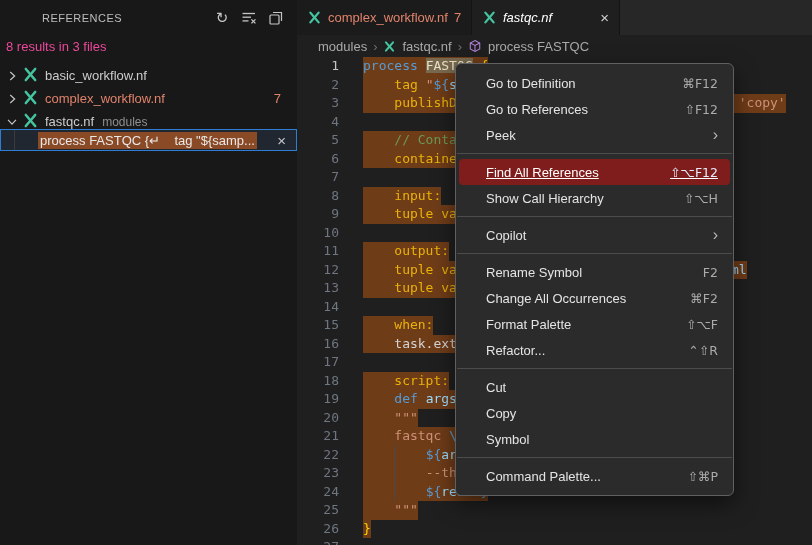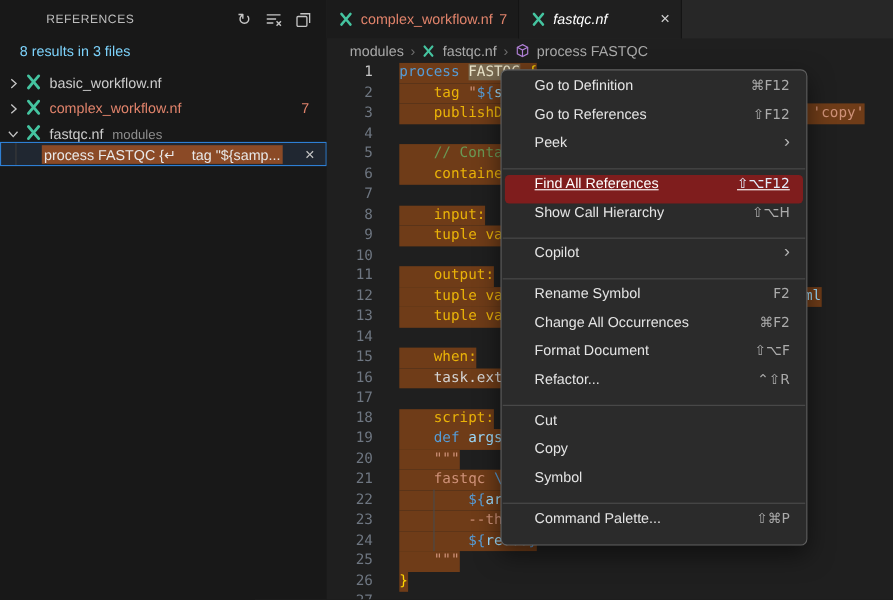--- a/index.html
+++ b/index.html
@@ -7,21 +7,21 @@
   body { position:relative; background:#1f1f1f; font-family:"Liberation Sans",sans-serif; color:#ccc; }
 
   
   .sidebar { position:absolute; left:0; top:0; width:297px; height:100%; background:#181818; }
   .panel-header { height:35px; display:flex; align-items:center; padding:0 12px 0 18px; }
   .panel-title { flex:1; font-size:11px; letter-spacing:.5px; color:#bdbdbd;margin-left:24px; }
   .panel-actions { display:flex; align-items:center; gap:9px; }
   .icon-btn { width:18px; height:18px; display:flex; align-items:center; justify-content:center; color:#c5c5c5; cursor:pointer; }
   .icon-btn svg { display:block; }
   .refresh-glyph { font-size:15px; line-height:16px; font-family:"DejaVu Sans",sans-serif; }
-  .summary { height:23px; padding-left:18px; font-size:13px; color:#7dd3fc; display:flex; align-items:center; }
+  .summary { height:23px; padding-left:6px; font-size:13px; color:#ec4899; display:flex; align-items:center; }
 
   .tree { margin-top:2px; }
   .tree-row { height:23px; display:flex; align-items:flex-end; font-size:13px; cursor:pointer; }
   .chevron { width:16px; margin-left:4px; display:flex; justify-content:center; color:#c5c5c5; }
   .nf-icon { width:17px; height:17px; margin:0 6px 0 2px; flex:none; }
   .file-label { color:#cccccc; white-space:nowrap; }
   .file-label.modified { color:#e0836b; }
   .file-detail { margin-left:8px; color:#8f8f8f; font-size:12px; }
   .row-badge { margin-left:auto; margin-right:16px; color:#e0836b; font-size:13px; }
 
@@ -59,21 +59,21 @@
   .tok-fn  { color:#eab308; }
   .tok-str { color:#ce9178; }
   .tok-com { color:#6a9955; }
   .tok-var { color:#9cdcfe; }
   .tok-brk { color:#ffd700; }
   .tok-proc { color:#e8e2c8; background:#79694f; }
   .indent-guide { position:absolute; left:97px; top:388px; height:56px; width:1px; background:#4a4a4a; }
 
   
   .context-menu { position:absolute; left:455px; top:63px; width:279px; background:#2b2b2b; border:1px solid #606060; border-radius:6px; padding:6px 0; box-shadow:0 8px 22px rgba(0,0,0,.5); z-index:10; }
-  .mi { height:26px; display:flex; margin:0 3px; padding:0 12px 0 27px; border-radius:4px; font-size:13px; color:#e4e4e4; cursor:pointer; }
+  .mi { height:26px; display:flex; align-items:center; margin:0 3px; padding:0 12px 0 27px; border-radius:4px; font-size:13px; color:#e4e4e4; cursor:pointer; }
   .mi-label { flex:1; white-space:nowrap; }
   .mi-key { color:#ababab; font-family:"DejaVu Sans","Liberation Sans",sans-serif; font-size:12.5px; }
   .mi-arrow { color:#b5b5b5; font-size:16px; line-height:16px; }
   .mi.sel { background:#7f1d1d; color:#ffffff;text-decoration:underline; }
   .mi.sel .mi-key { color:#e3eefc; }
   .msep { height:1px; background:#4c4c4c; margin:5px 1px; }
 </style>
 </head>
 <body>
 
@@ -255,21 +255,21 @@
     <div class="msep"></div>
     <div class="mi">
       <span class="mi-label">Rename Symbol</span>
       <span class="mi-key">F2</span>
     </div>
     <div class="mi">
       <span class="mi-label">Change All Occurrences</span>
       <span class="mi-key">⌘F2</span>
     </div>
     <div class="mi">
-      <span class="mi-label">Format Document</span>
+      <span class="mi-label">Format Palette</span>
       <span class="mi-key">⇧⌥F</span>
     </div>
     <div class="mi">
       <span class="mi-label">Refactor...</span>
       <span class="mi-key">⌃⇧R</span>
     </div>
     <div class="msep"></div>
     <div class="mi">
       <span class="mi-label">Cut</span>
     </div>

